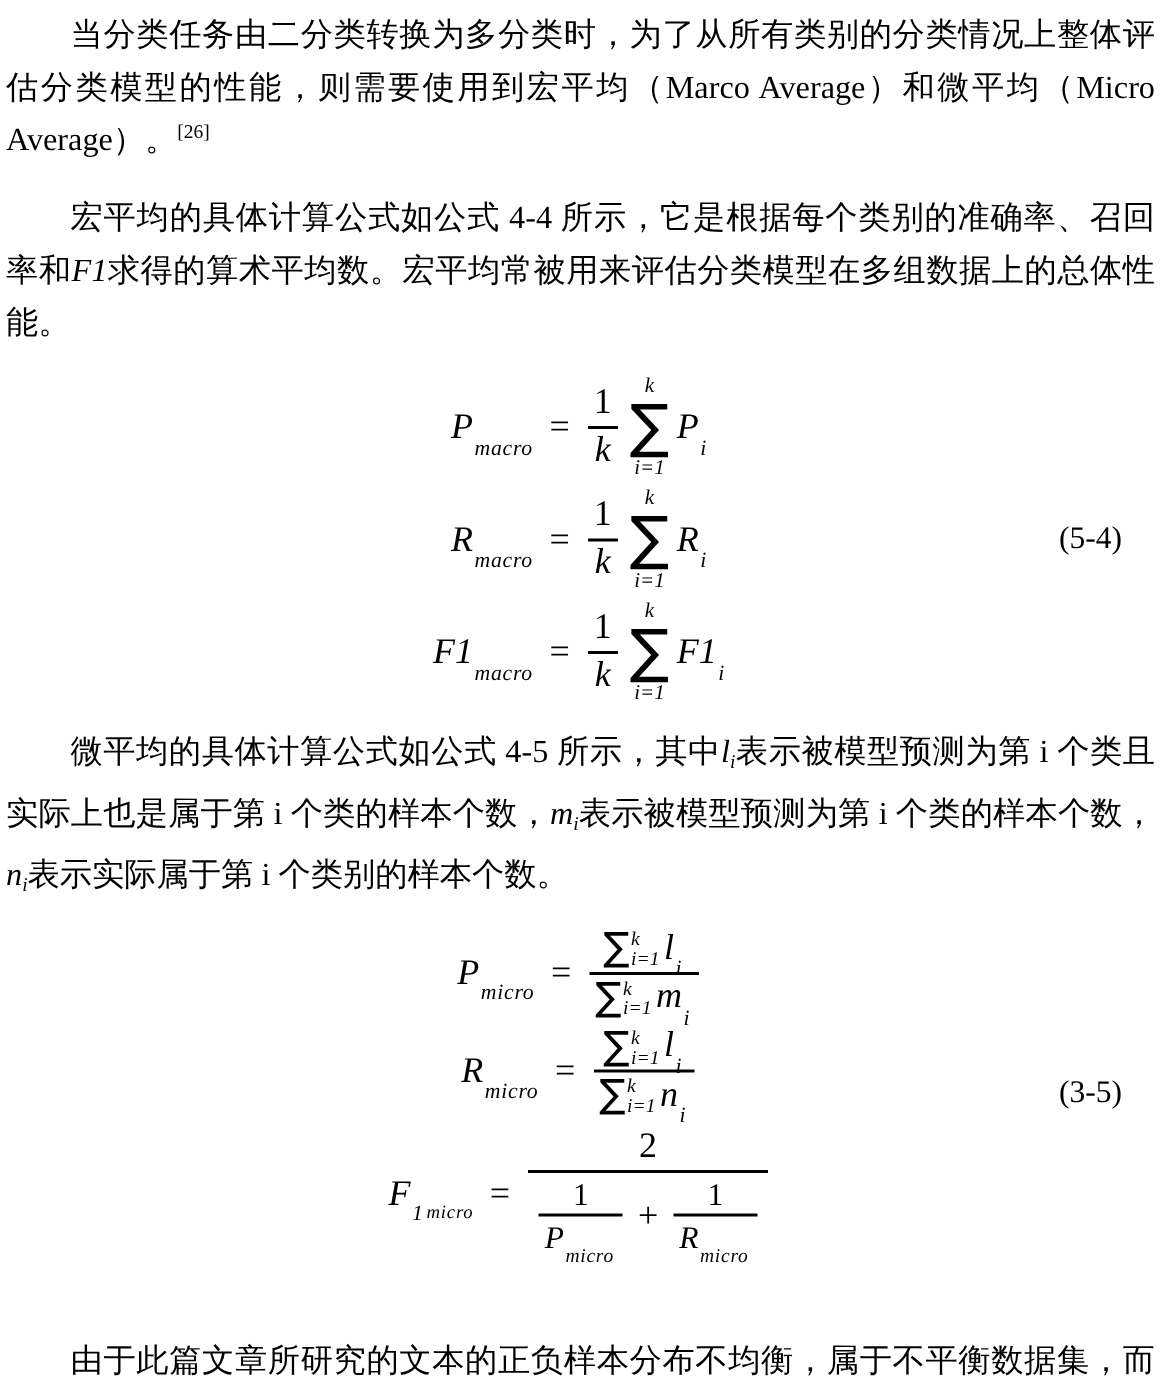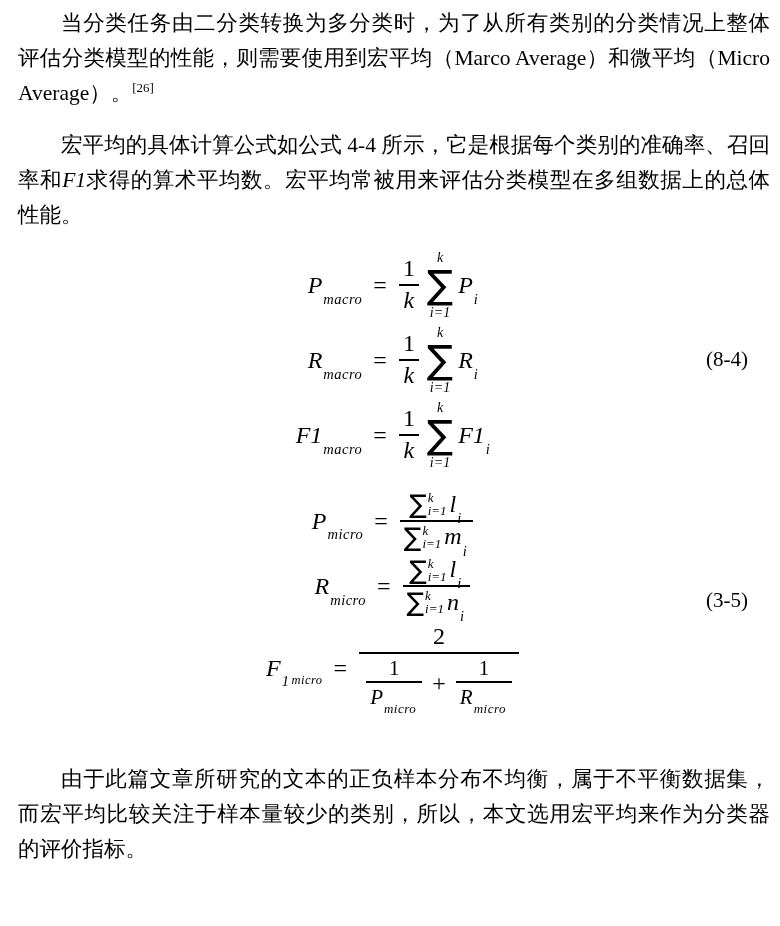--- a/index.html
+++ b/index.html
@@ -1,18 +1,18 @@
 <!DOCTYPE html>
 <html><head>
 <meta charset="utf-8">
 <style>
   html,body{margin:0;padding:0;background:#ffffff;}
   .page{
     width:780px;height:926px;box-sizing:border-box;
-    padding:6px 10px 0 18px;
+    padding:6px 10px 0 4px;
     font-family:"Liberation Serif","DejaVu Serif",serif;
     color:#000;background:#fff;overflow:hidden;
   }
   .para{
     margin:0;font-size:21.5px;line-height:35px;
     text-align:justify;text-indent:2em;
   }
   .para-2{margin-top:17px;}
   .para-3{margin-top:5px;}
   .para-4{margin-top:42px;}
@@ -132,23 +132,24 @@
         </span>
       <span class="sumwrap">
           <span class="sumlim">k</span>
           <span class="sumsym">∑</span>
           <span class="sumlim">i=1</span>
         </span>
       <span class="mvar">F1</span>
         <span class="msub">i</span>
     </div>
 
-    <span class="eqlabel">(8-4)</span>
+    <span class="eqlabel">(5-4)</span>
   </div>
 
+  <p class="para para-3"><span>微平均的具体计算公式如公式 4-5 所示，其中</span><span class="imath">l</span><span class="isubinline">i</span><span>表示被模型预测为第 i 个类且实际上也是属于第 i 个类的样本个数，</span><span class="imath">m</span><span class="isubinline">i</span><span>表示被模型预测为第 i 个类的样本个数，</span><span class="imath">n</span><span class="isubinline">i</span><span>表示实际属于第 i 个类别的样本个数。</span></p>
 
   <div class="eqblock eqblock-45">
 
     <div class="eqrow eqrow-45">
       <span class="mvar">P</span>
         <span class="msub">micro</span>
       <span class="meq">=</span>
       <span class="frac">
         <span class="fnum">
             <span class="isum">

